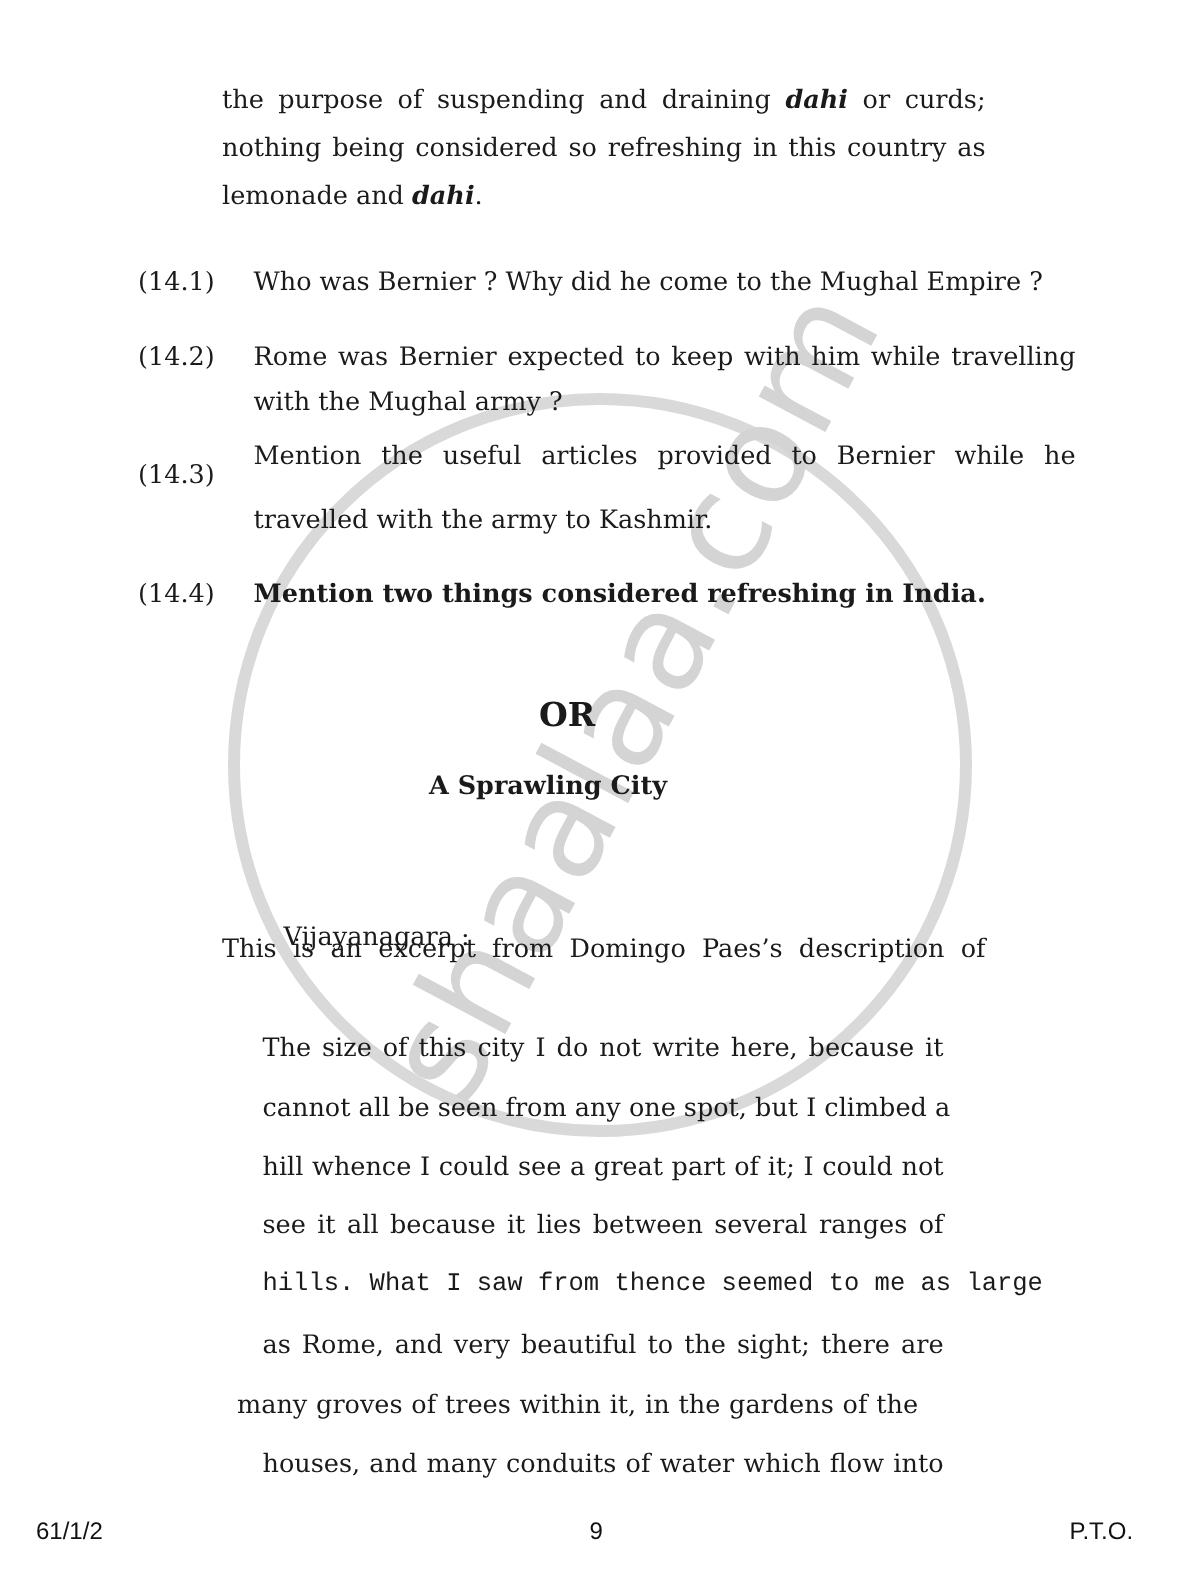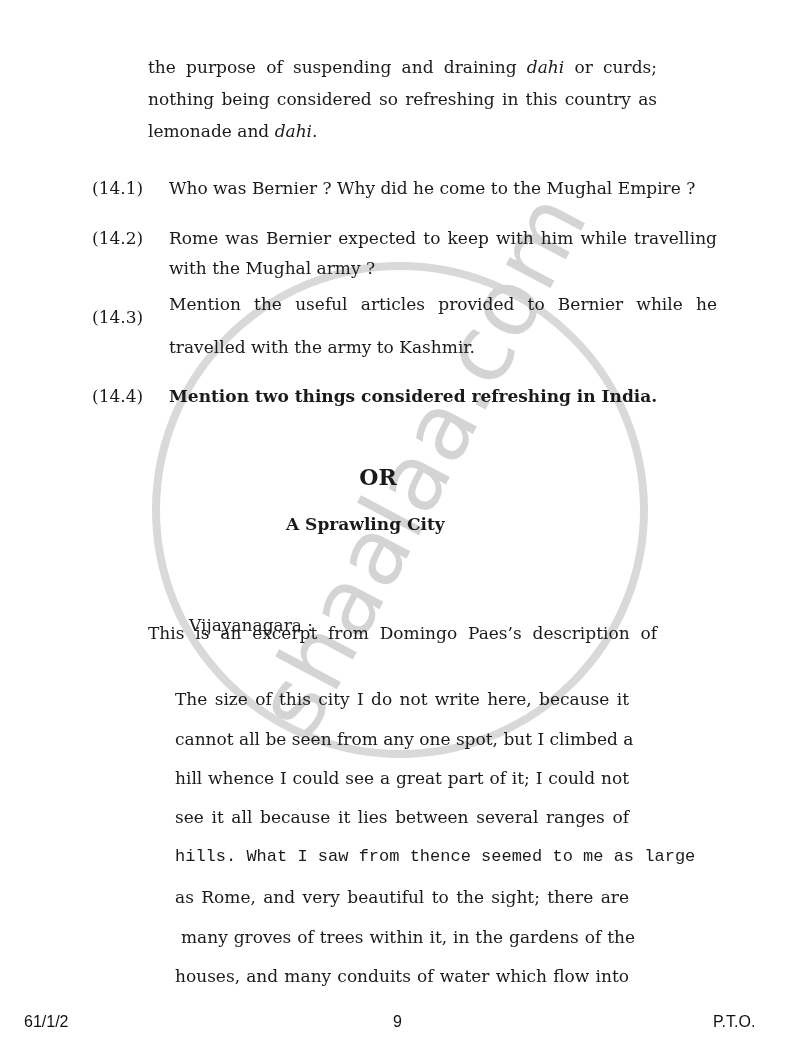--- a/index.html
+++ b/index.html
@@ -67,21 +67,21 @@
       font-weight: bold;
       font-size: 22px;
     }
     .sub-heading {
       position: absolute;
       left: 286px;
       top: 514px;
       font-weight: bold;
       font-size: 17px;
     }
-    i { font-style: italic; }
+    i { font-style: italic; font-weight: bold; }
     .footer {
       font-family: "Liberation Sans", "DejaVu Sans", sans-serif;
       position: absolute;
       font-size: 16px;
       color: #111;
       line-height: 18px;
     }
     .footer-visit { font-size: 18px; }
   </style>
 </head>
@@ -117,21 +117,21 @@
 
     <div class="line" style="left:148px; top:602px; width:509px;margin-top:20px;">This is an excerpt from Domingo Paes’s description of</div>
     <div class="line last" style="left:148px; top:614px; width:509px;margin-left:41px;">Vijayanagara :</div>
 
     <div class="line" style="left:175px; top:688px; width:454px;">The size of this city I do not write here, because it</div>
     <div class="line" style="left:175px; top:728px; width:454px;">cannot all be seen from any one spot, but I climbed a</div>
     <div class="line" style="left:175px; top:767px; width:454px;">hill whence I could see a great part of it; I could not</div>
     <div class="line" style="left:175px; top:806px; width:454px;">see it all because it lies between several ranges of</div>
     <div class="line" style="left:175px; top:846px; width:454px;font-family:Liberation Mono, monospace;">hills. What I saw from thence seemed to me as large</div>
     <div class="line" style="left:175px; top:886px; width:454px;">as Rome, and very beautiful to the sight; there are</div>
-    <div class="line" style="left:181px; top:926px; width:454px;">many groves of trees within it, in the gardens of the</div>
+    <div class="line" style="left:158px; top:926px; width:454px;">many groves of trees within it, in the gardens of the</div>
     <div class="line" style="left:175px; top:965px; width:454px;">houses, and many conduits of water which flow into</div>
   </div>
 
   <div class="footer" style="left:24px; top:1013px;">61/1/2</div>
   <div class="footer" style="left:393px; top:1013px;">9</div>
   <div class="footer" style="left:713px; top:1013px;">P.T.O.</div>
 
 </div>
 
 </body></html>

